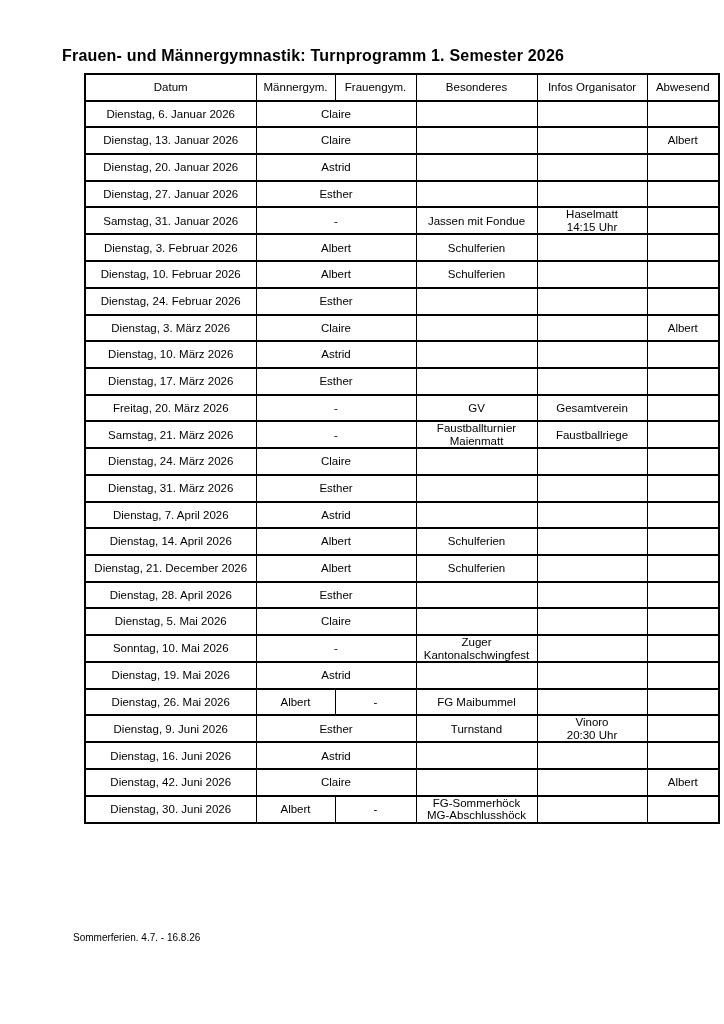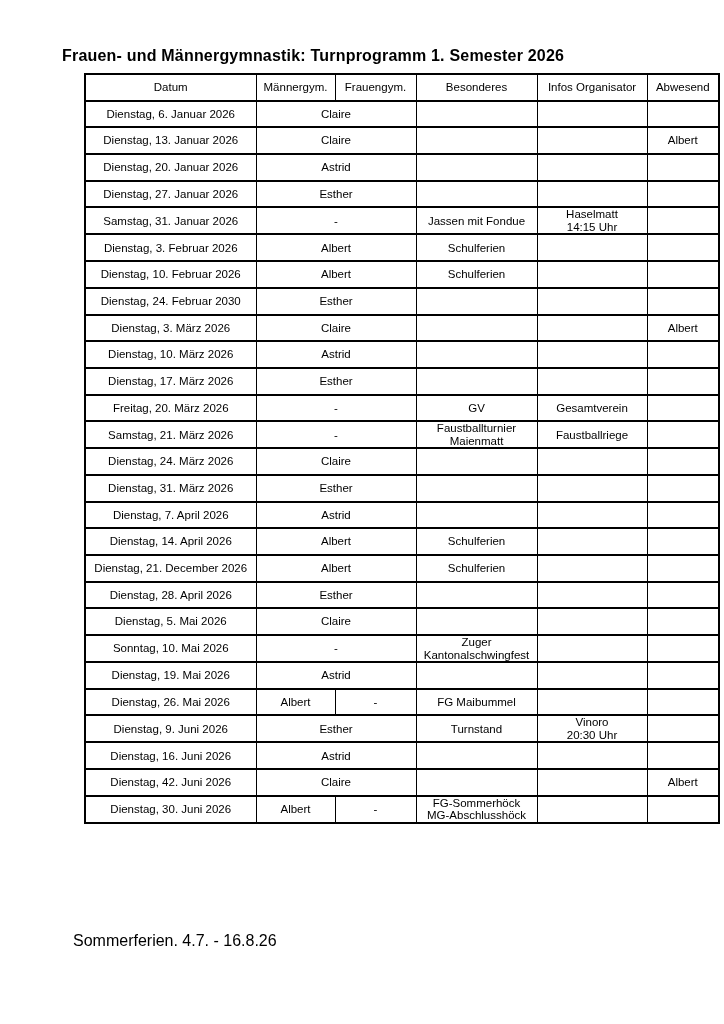--- a/index.html
+++ b/index.html
@@ -48,21 +48,21 @@
     overflow: hidden;
     white-space: normal;
   }
   table.schedule tr {
     height: 26.7px;
   }
   .footer-note {
     position: absolute;
     left: 73px;
     top: 932px;
-    font-size: 16px;
+    font-size: 10px;
   }
 </style>
 </head>
 <body>
 
 <div class="page">
 
   <div class="page-title">Frauen- und Männergymnastik: Turnprogramm 1. Semester 2026</div>
 
   <table class="schedule">
@@ -128,21 +128,21 @@
           <td></td>
         </tr>
         <tr>
           <td>Dienstag, 10. Februar 2026</td>
           <td colspan="2">Albert</td>
           <td>Schulferien</td>
           <td></td>
           <td></td>
         </tr>
         <tr>
-          <td>Dienstag, 24. Februar 2030</td>
+          <td>Dienstag, 24. Februar 2026</td>
           <td colspan="2">Esther</td>
           <td></td>
           <td></td>
           <td></td>
         </tr>
         <tr>
           <td>Dienstag, 3. März 2026</td>
           <td colspan="2">Claire</td>
           <td></td>
           <td></td>

